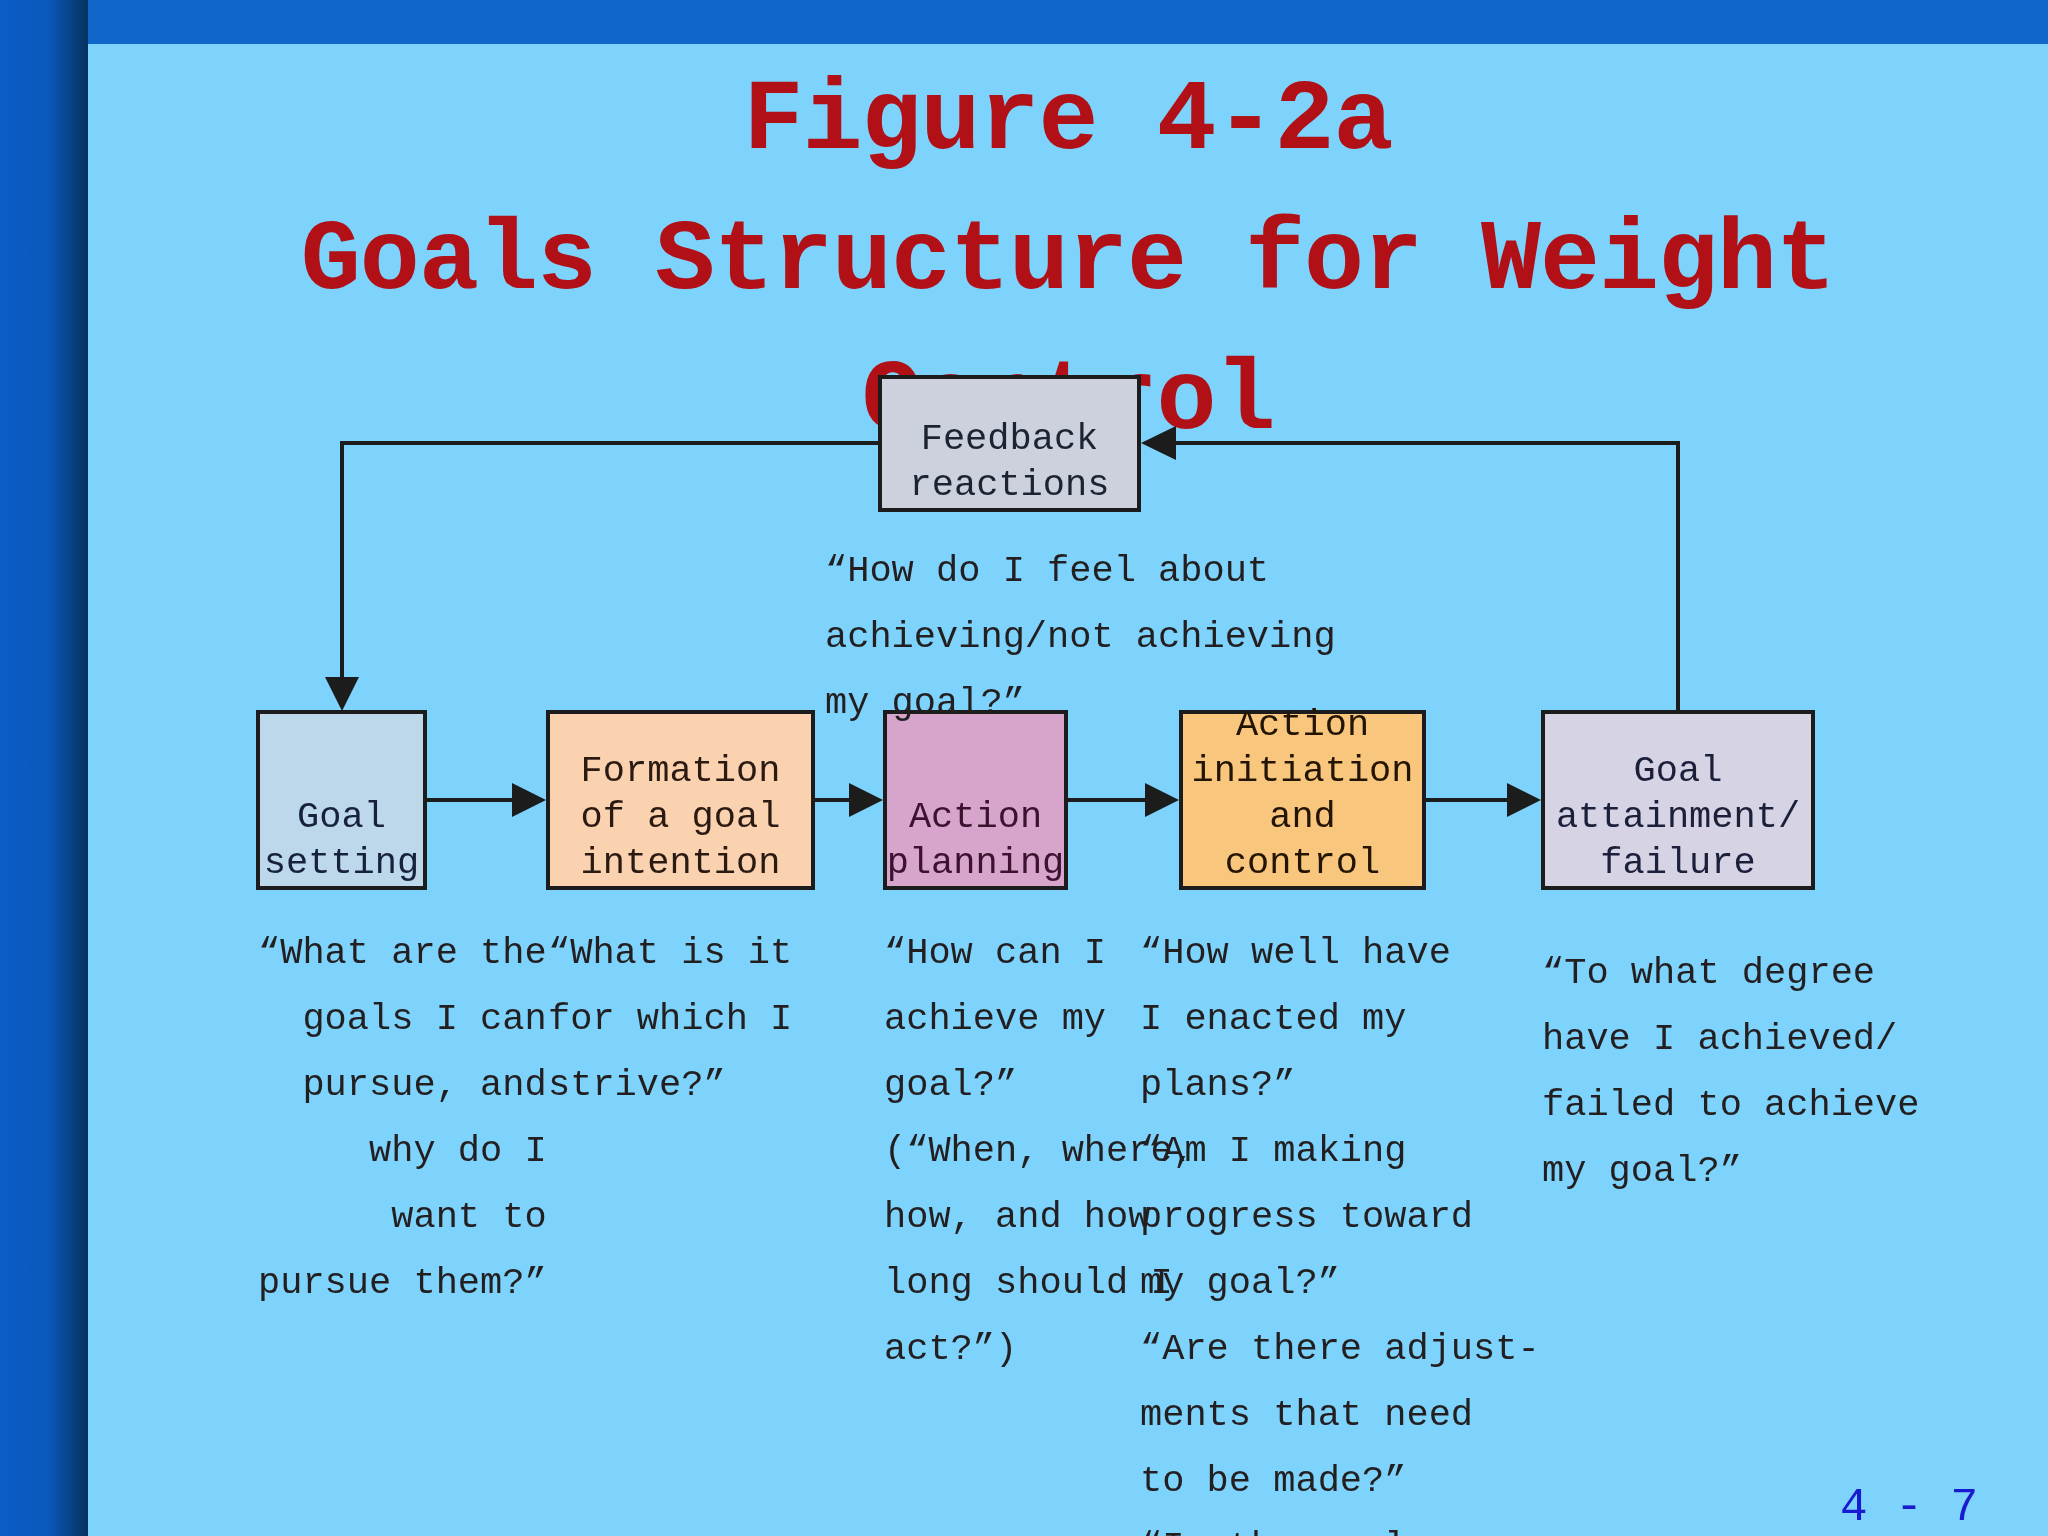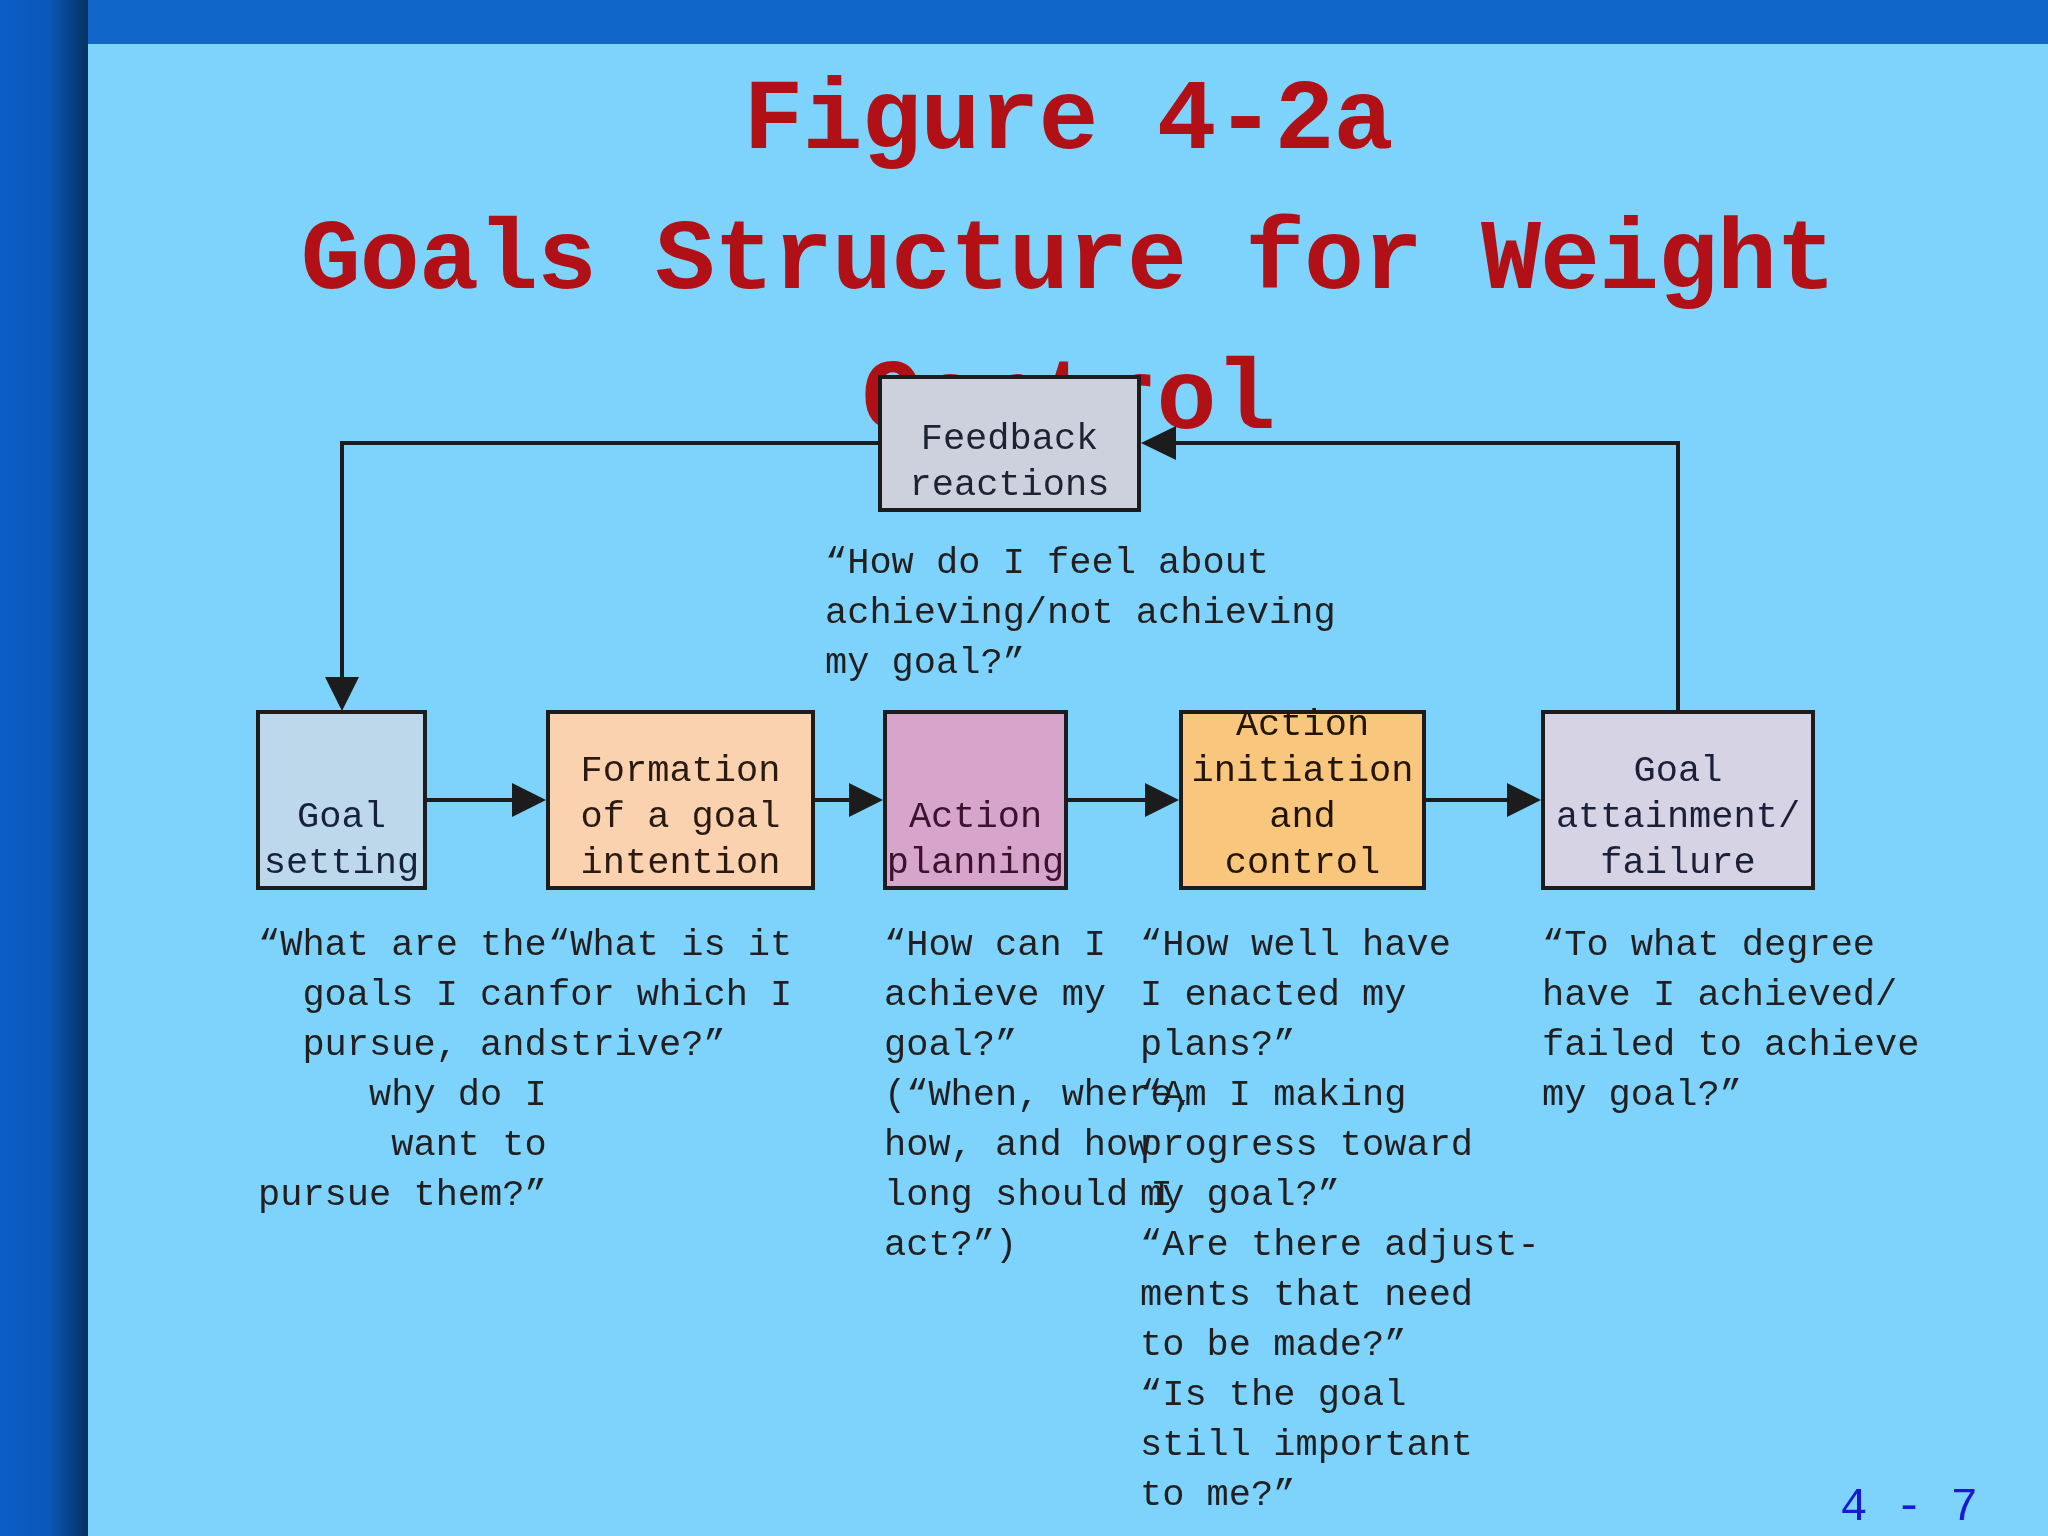--- a/index.html
+++ b/index.html
@@ -24,28 +24,28 @@
     display:flex;align-items:flex-end;justify-content:center;text-align:center;
     font-size:37px;line-height:46px;white-space:pre-line;
   }
   .b-feedback{left:878px;top:375px;width:263px;height:137px;background:#cdd1dd;color:#1c2433;}
   .b-goal-setting{left:256px;top:710px;width:171px;height:180px;background:#bdd7eb;color:#16223d;}
   .b-formation{left:546px;top:710px;width:269px;height:180px;background:#fad2af;color:#2b1a12;}
   .b-action-planning{left:883px;top:710px;width:185px;height:180px;background:#d7a5cb;color:#3c1230;}
   .b-action-initiation{left:1179px;top:710px;width:247px;height:180px;background:#f8c77d;color:#231403;}
   .b-goal-attainment{left:1541px;top:710px;width:274px;height:180px;background:#d5d3e4;color:#1b1f3a;}
   .quote{
-    position:absolute;color:#231f20;font-size:37px;line-height:50px;white-space:pre-line;
+    position:absolute;color:#231f20;font-size:37px;line-height:66px;white-space:pre-line;
   }
   .q-feedback{left:825px;top:538px;}
   .q1{left:258px;top:920px;text-align:right;}
   .q2{left:548px;top:920px;}
   .q3{left:884px;top:920px;}
   .q4{left:1140px;top:920px;}
-  .q5{left:1542px;top:920px;}
+  .q5{left:1542px;top:940px;}
   .pagenum{
     position:absolute;right:70px;bottom:2px;color:#1a1ad0;font-size:46px;
   }
 </style>
 </head>
 <body>
 
 <div class="slide">
 
   <div class="sidebar"></div>

